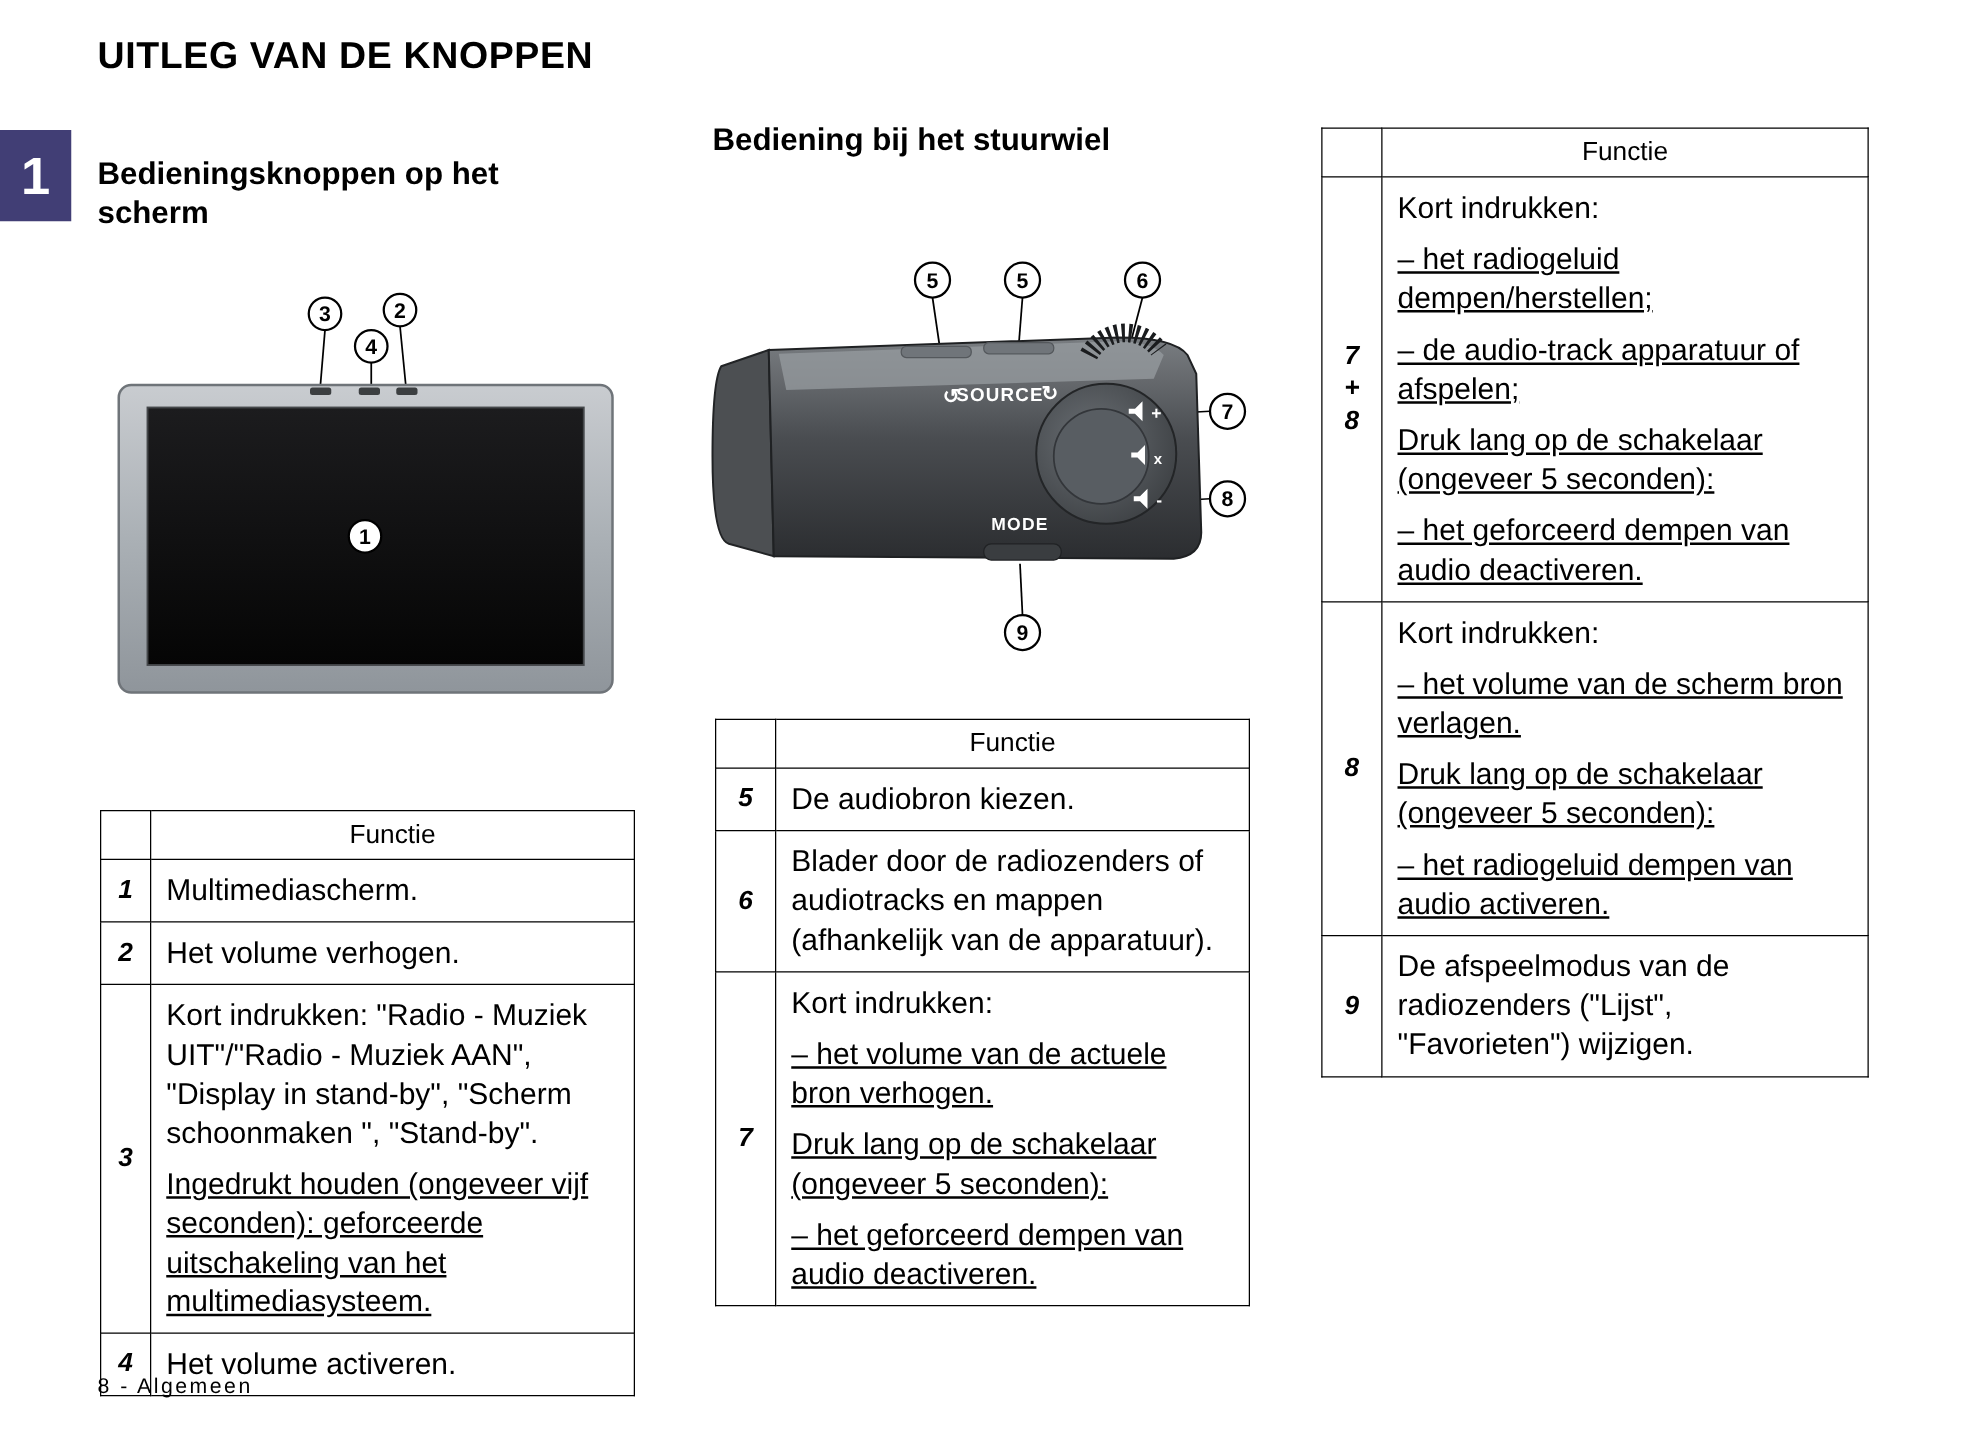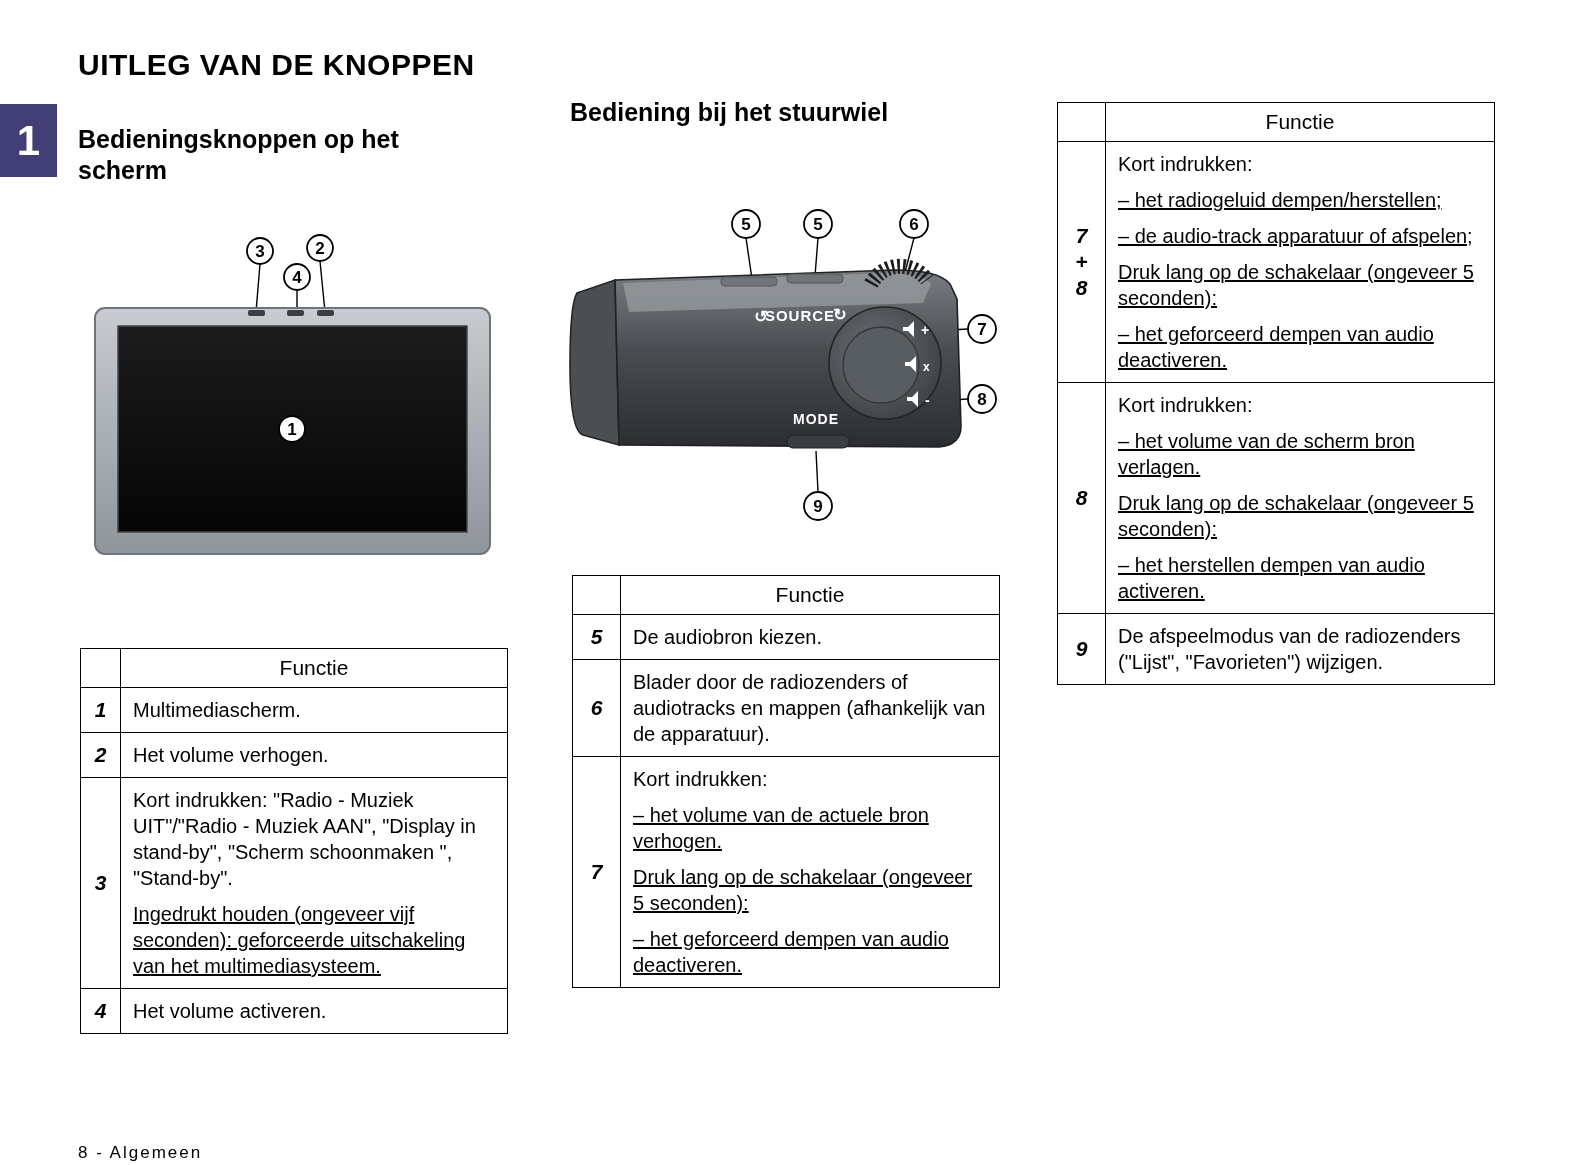--- a/index.html
+++ b/index.html
@@ -5,21 +5,21 @@
   * { margin:0; padding:0; box-sizing:border-box; }
   html,body { background:#ffffff; }
   body {
     position:relative;
     width:1574px; height:1165px;
     font-family:"Liberation Sans", sans-serif;
     color:#000;
     overflow:hidden;
   }
   .page-title {
-    position:absolute; left:78px; top:48px;
+    position:absolute; left:78px; top:28px;
     font-size:30px; font-weight:bold; letter-spacing:.5px;
   }
   .chapter-tab {
     position:absolute; left:0; top:104px; width:57px; height:73px;
     background:#413e75; color:#fff;
     display:flex; align-items:center; justify-content:center;
     font-size:42px; font-weight:bold;
   }
   .screen-heading {
     position:absolute; left:78px; top:124px; width:390px;
@@ -39,27 +39,27 @@
 
   table { border-collapse:collapse; width:100%; table-layout:fixed; }
   td, th { border:1.6px solid #000; vertical-align:middle; }
   col.numcol { width:40px; }
   .right-table col.numcol, .wheel-table col.numcol { width:48px; }
   th.func-head { text-align:center; font-weight:normal; font-size:21px; padding:7px 6px; }
   td.num {
     text-align:center; font-weight:bold; font-style:italic;
     font-size:21px; padding:4px 2px; white-space:pre-line; line-height:1.25;
   }
-  td.func { padding:9px 12px; font-size:20px; line-height:1.3; }
+  td.func { padding:9px 12px; font-size:24px; line-height:1.3; }
   td.func p { margin:0; }
   td.func p + p { margin-top:10px;text-decoration:underline; }
 
   .page-footer {
     position:absolute; left:78px; top:1099px;
-    font-size:17px; letter-spacing:2px;margin-top:44px;
+    font-size:17px; letter-spacing:2px;
   }
   svg { display:block; }
   .callout-num { font-size:17px; font-weight:bold; font-family:"Liberation Sans",sans-serif; }
 </style>
 </head>
 <body>
 
 <h1 class="page-title">UITLEG VAN DE KNOPPEN</h1>
 
 <div class="chapter-tab">1</div>
@@ -295,21 +295,21 @@
         <p>Druk lang op de schakelaar (ongeveer 5 seconden):</p>
         <p>– het geforceerd dempen van audio deactiveren.</p>
       </td>
     </tr>
     <tr>
       <td class="num">8</td>
       <td class="func">
         <p>Kort indrukken:</p>
         <p>– het volume van de scherm bron verlagen.</p>
         <p>Druk lang op de schakelaar (ongeveer 5 seconden):</p>
-        <p>– het herstellen dempen van audio activeren.</p>
+        <p>– het radiogeluid dempen van audio activeren.</p>
       </td>
     </tr>
     <tr>
       <td class="num">9</td>
       <td class="func">
         <p>De afspeelmodus van de radiozenders ("Lijst", "Favorieten") wijzigen.</p>
       </td>
     </tr>
   </tbody>
     </table>

